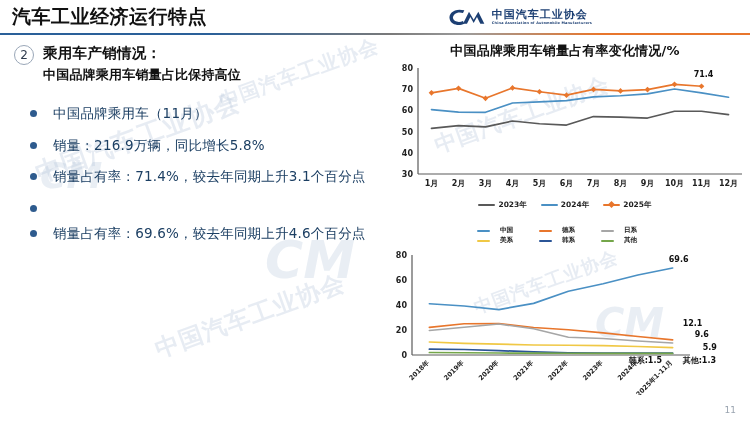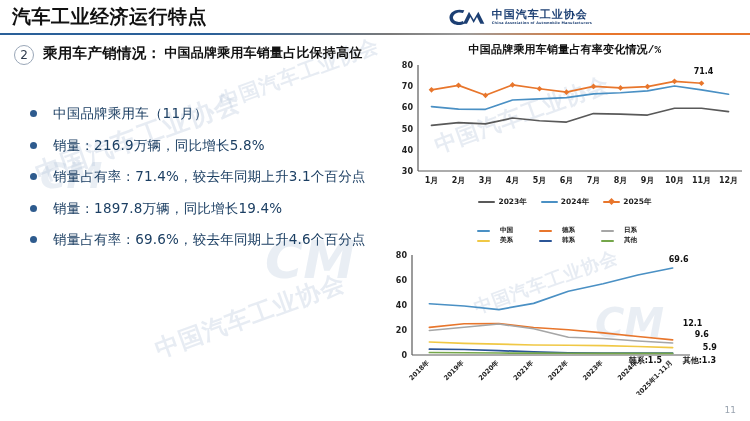--- a/index.html
+++ b/index.html
@@ -56,21 +56,21 @@
 
   
   #left { position: absolute; left: 0; top: 38px; width: 378px; height: 383px; }
   #section-head { position: absolute; left: 14px; top: 6px; display: flex; gap: 9px; align-items: flex-start; }
   #section-num {
     width: 20px; height: 20px; border-radius: 50%;
     border: 1.3px solid #9aa7b8; color: #2f3b4d;
     font-size: 12px; display: flex; align-items: center; justify-content: center;
     flex: 0 0 auto; margin-top: 1px; background: #fff;
   }
-  #section-titles { display: flex; flex-direction: row; gap: 3px; }
+  #section-titles { display: flex; flex-direction: column; gap: 3px; }
   .sec-title { font-size: 14.5px; font-weight: 700; color: #111; letter-spacing: 0.3px; }
   .sec-sub  { font-size: 13px; font-weight: 700; color: #111; letter-spacing: 0.2px; }
 
   #bullets { position: absolute; left: 30px; top: 66px; width: 340px; }
   .bullet-row { display: flex; align-items: flex-start; gap: 16px; margin-bottom: 12px; }
   .bullet-dot {
     width: 7px; height: 7px; border-radius: 50%;
     background: #2e5b8e; flex: 0 0 auto; margin-top: 6px;
   }
   .bullet-text {
@@ -78,23 +78,22 @@
     letter-spacing: 0.2px;
   }
   .bullet-row.gap-before { margin-top: 10px; }
 
   
   .chart-card { position: absolute; background: transparent; }
   #chart-top { left: 382px; top: 42px; width: 366px; height: 178px; }
   #chart-bottom { left: 382px; top: 226px; width: 366px; height: 188px; }
 
   .chart-title {
-    text-align: center; font-size: 11px; font-weight: 700; color: #111;
+    text-align: center; font-size: 13px; font-weight: 700; color: #111;
     letter-spacing: 0.2px;
-    font-family: Liberation Mono, monospace;
   }
   .chart-svg-wrap { position: relative; }
   svg { display: block; }
 
   .legend-row {
     display: flex; justify-content: center; align-items: center; gap: 14px;
     font-size: 7.5px; font-weight: 700; color: #222;
   }
   .legend-item { display: flex; align-items: center; gap: 3px; }
   .legend-swatch { width: 17px; height: 2.4px; display: inline-block; border-radius: 1px; }
@@ -169,21 +168,20 @@
       <div class="bullet-row">
         <span class="bullet-dot"></span>
         <span class="bullet-text">销量：216.9万辆，同比增长5.8%</span>
       </div>
       <div class="bullet-row">
         <span class="bullet-dot"></span>
         <span class="bullet-text">销量占有率：71.4%，较去年同期上升3.1个百分点</span>
       </div>
       <div class="bullet-row">
         <span class="bullet-dot"></span>
-        <span class="bullet-text">销量：1897.8万辆，同比增长19.4%</span>
       </div>
       <div class="bullet-row">
         <span class="bullet-dot"></span>
         <span class="bullet-text">销量占有率：69.6%，较去年同期上升4.6个百分点</span>
       </div>
     </div>
   </div>
 
   <div class="chart-card" id="chart-top">
     <div class="chart-title">中国品牌乘用车销量占有率变化情况/%</div>

